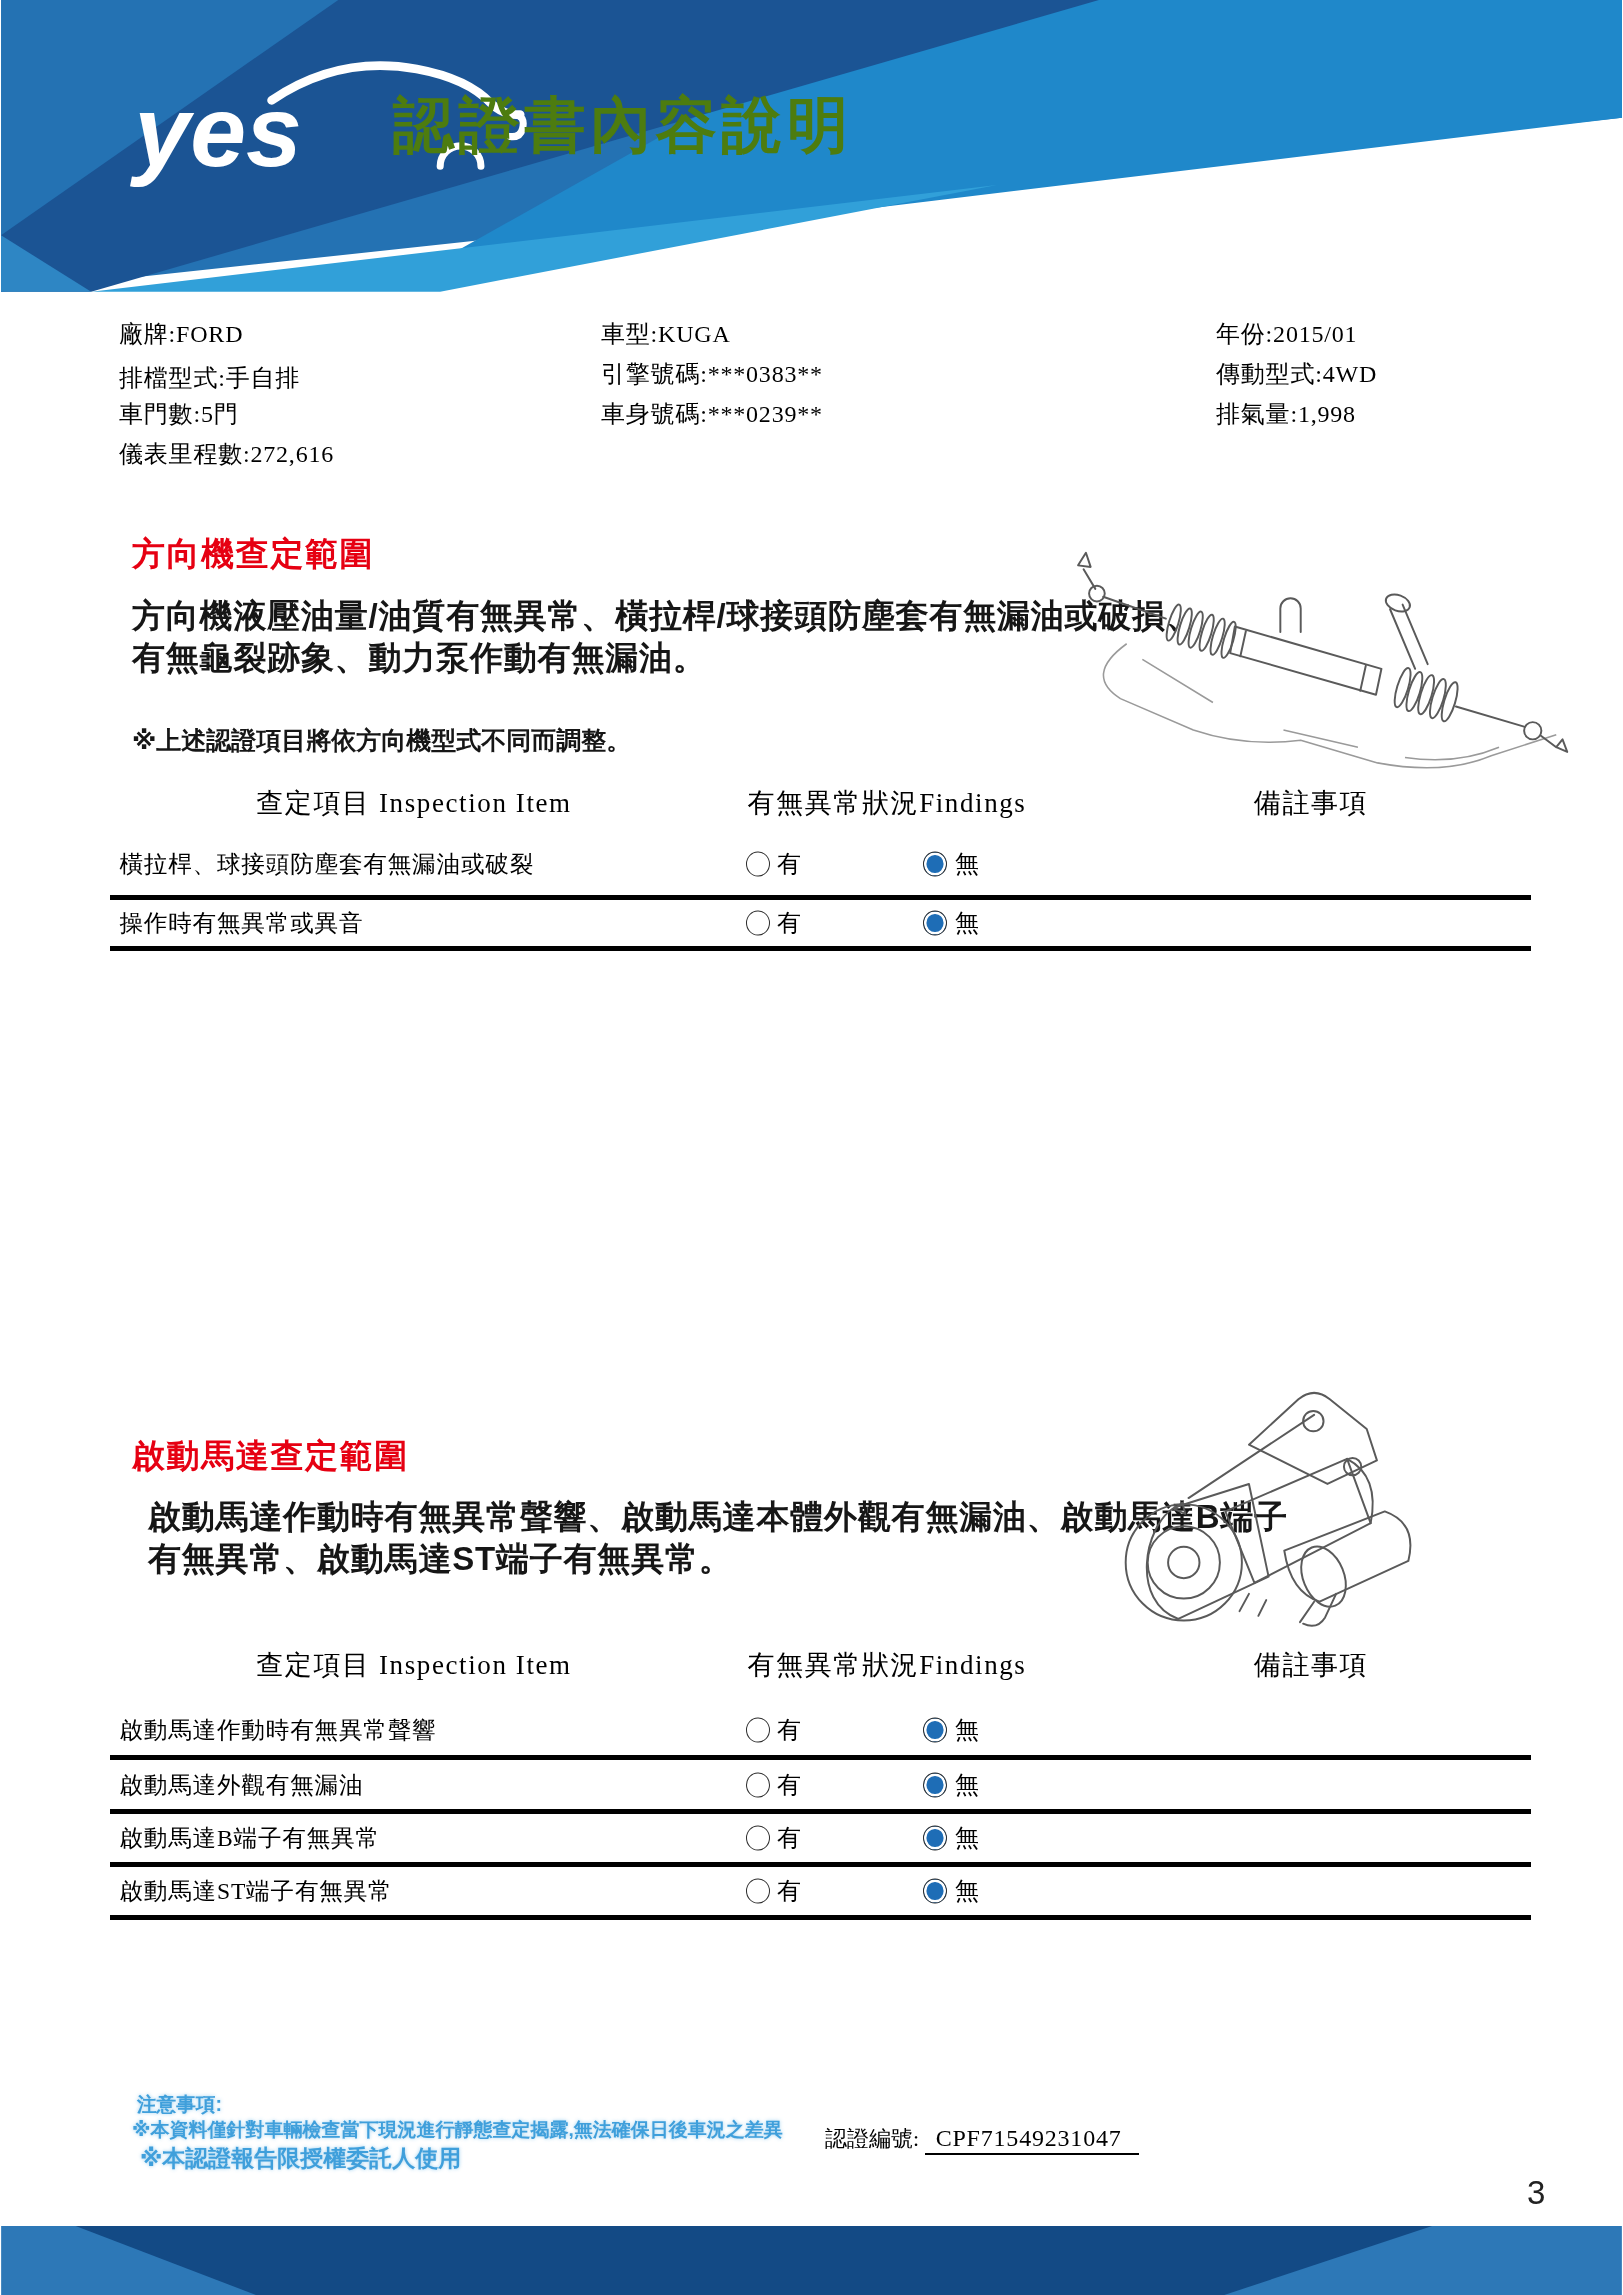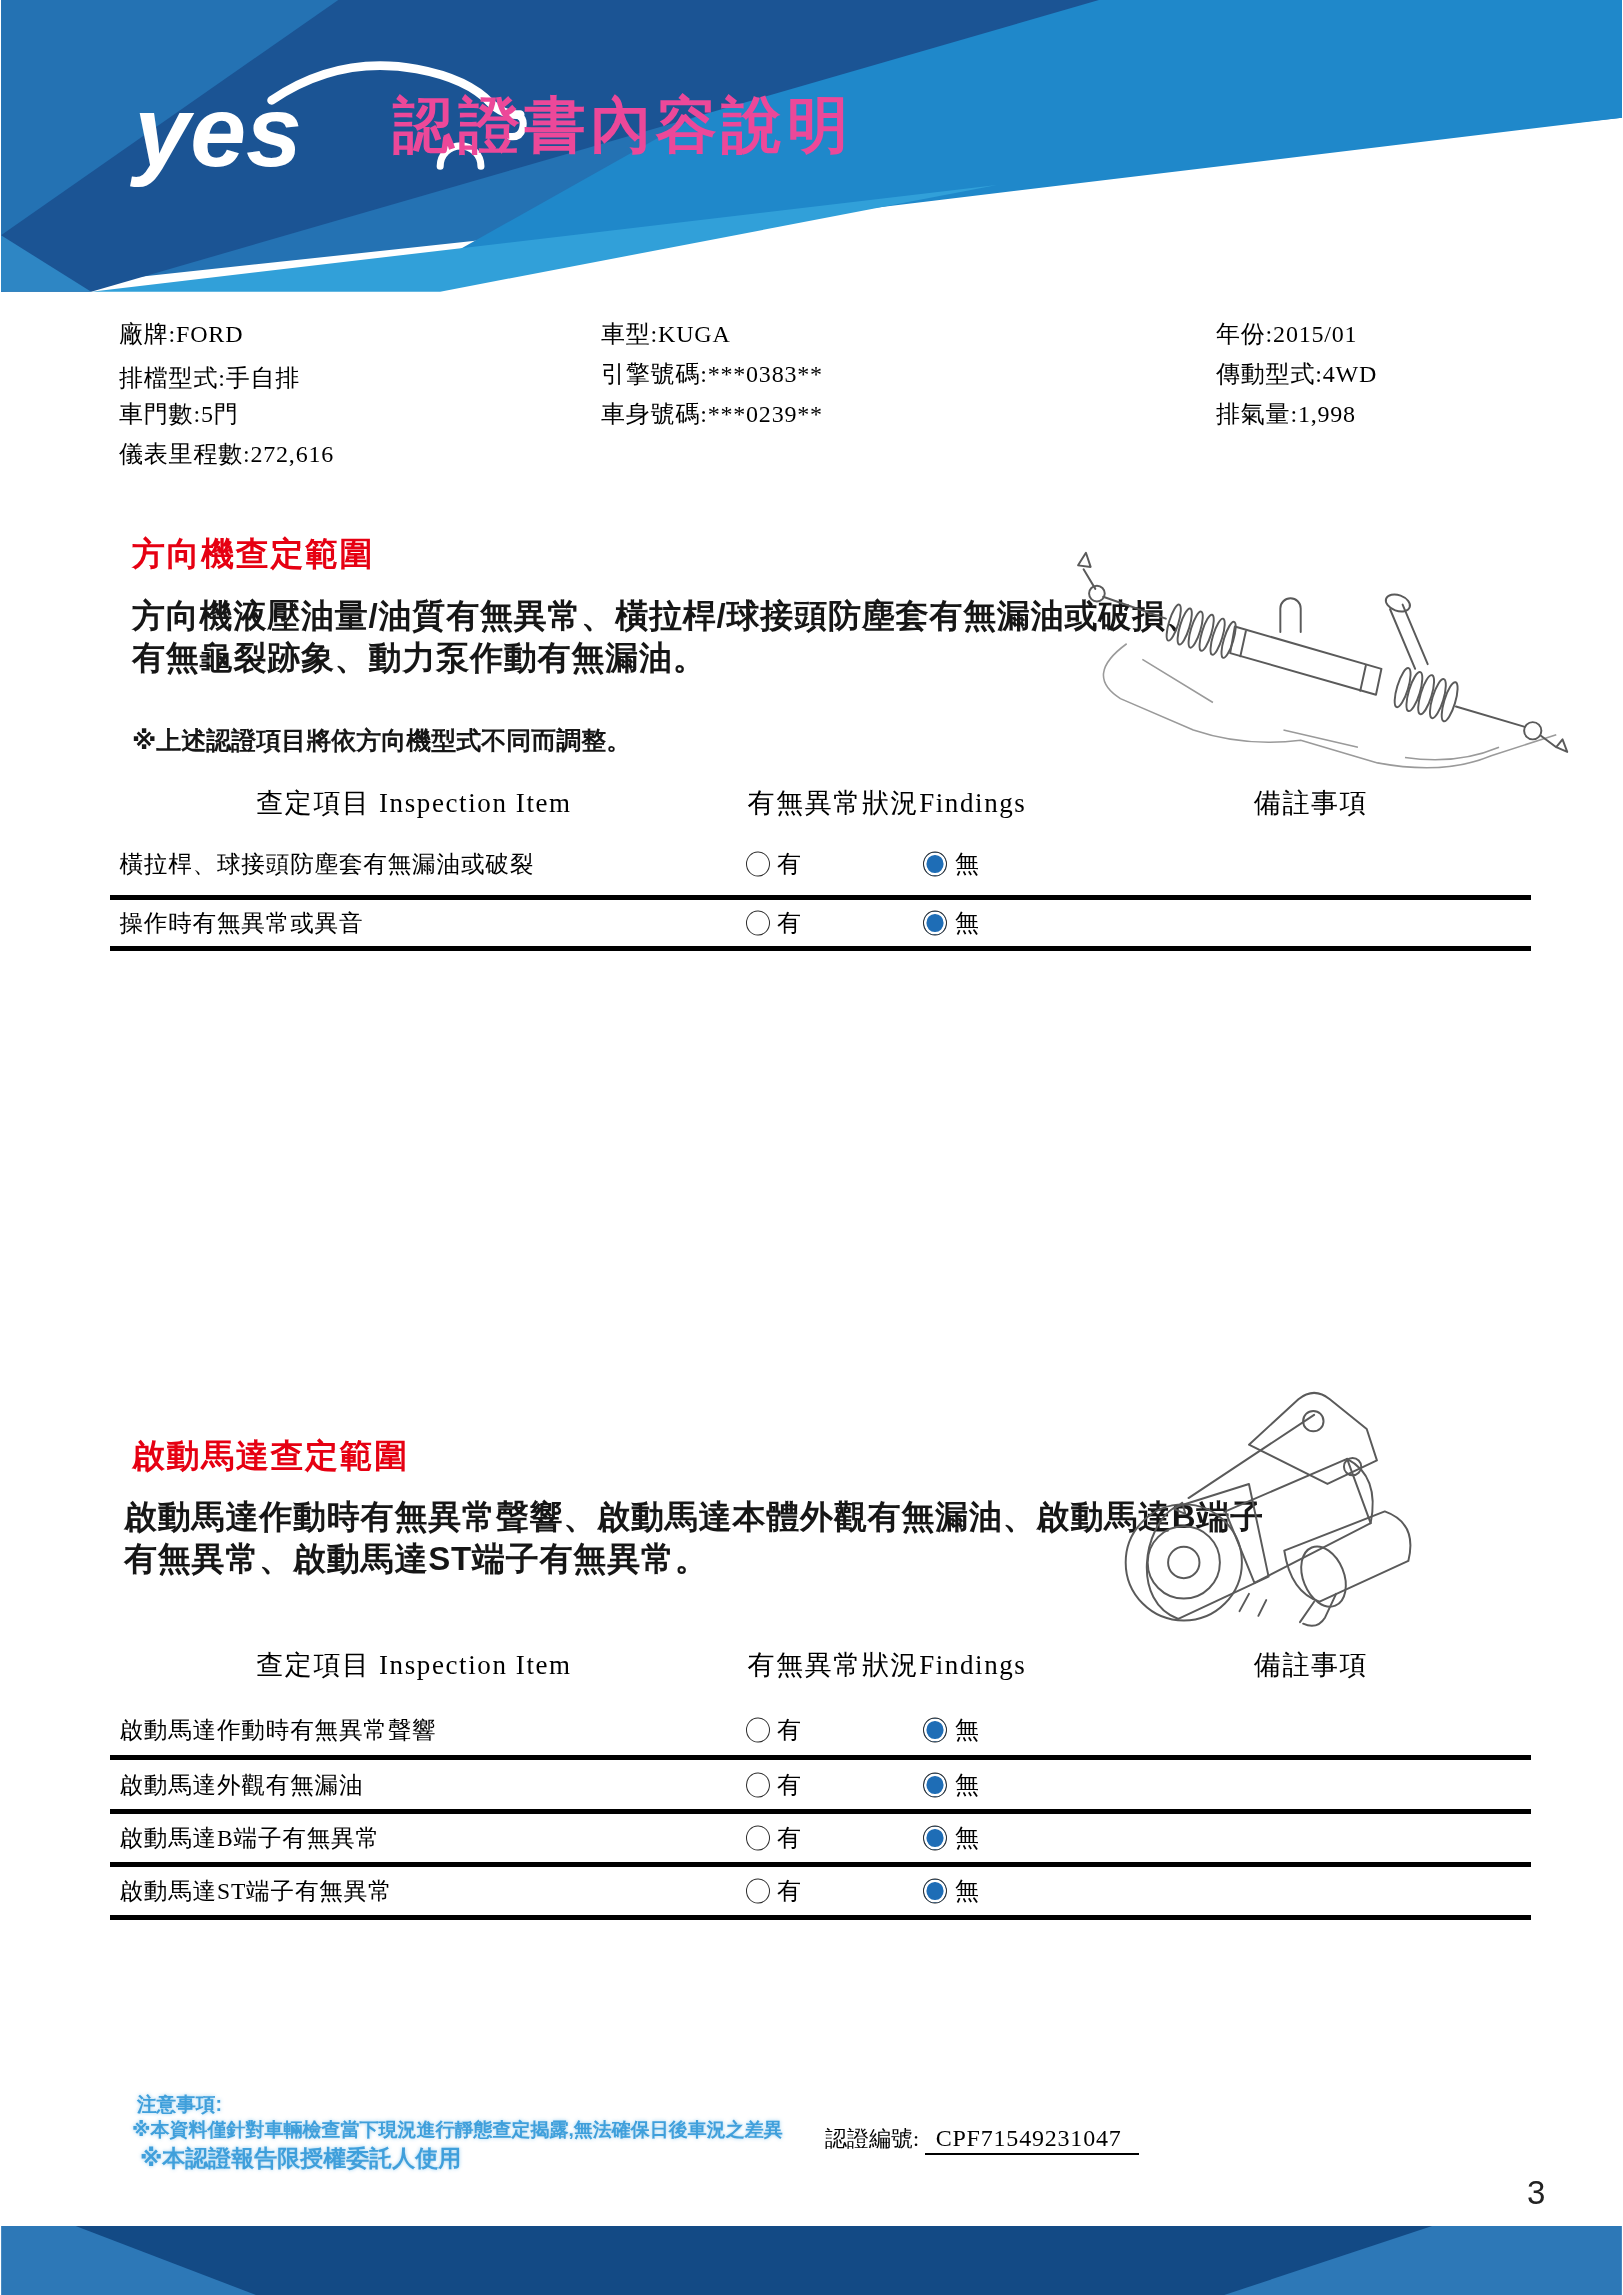--- a/index.html
+++ b/index.html
@@ -3,21 +3,21 @@
 <meta charset="utf-8">
 <style>
   html,body{margin:0;padding:0;background:#888;}
   .page{position:relative;width:1623px;height:2295px;background:#ffffff;overflow:hidden;
         font-family:"Liberation Serif","DejaVu Serif",serif;color:#000;}
   .abs{position:absolute;}
   
   .hdr-svg{position:absolute;top:0;left:0;}
   .logo-text{font-family:"Liberation Sans","DejaVu Sans",sans-serif;font-style:italic;font-weight:bold;}
   .hdr-title{position:absolute;left:393px;top:85px;font-family:"Liberation Sans","DejaVu Sans",sans-serif;
-             font-weight:bold;font-size:61px;color:#ec4899;letter-spacing:4.7px;}
+             font-weight:bold;font-size:61px;color:#4d7c0f;letter-spacing:4.7px;}
   
   .info-line{position:absolute;font-size:24px;letter-spacing:0.8px;white-space:nowrap;}
   
   .sec-title{position:absolute;font-family:"Liberation Sans","DejaVu Sans",sans-serif;
              font-weight:bold;font-size:33px;color:#e60012;letter-spacing:1.6px;}
   .sec-desc{position:absolute;font-family:Liberation Sans, sans-serif;
             font-weight:bold;font-size:33px;color:#161616;line-height:42px;letter-spacing:0.8px;white-space:nowrap;}
   .sec-note{position:absolute;font-family:"Liberation Sans","DejaVu Sans",sans-serif;
             font-weight:bold;font-size:25px;color:#161616;white-space:nowrap;}
   
@@ -128,21 +128,21 @@
     <div class="trow" style="height:46px">
       <span class="titem">操作時有無異常或異音</span>
       <span class="radio" style="left:636px"></span>
       <span class="rlabel" style="left:667px">有</span>
       <span class="radio checked" style="left:813px"></span>
       <span class="rlabel" style="left:845px">無</span>
     </div>
   </div>
 
   <div class="sec-title" style="left:132px;top:1434px">啟動馬達查定範圍</div>
-  <div class="sec-desc" style="left:124px;top:1496px">
+  <div class="sec-desc" style="left:148px;top:1496px">
     <div>啟動馬達作動時有無異常聲響、啟動馬達本體外觀有無漏油、啟動馬達B端子</div>
     <div>有無異常、啟動馬達ST端子有無異常。</div>
   </div>
 
   <svg class="abs" style="left:1088px;top:1366px" width="369" height="283" viewBox="0 0 470 360">
     <path class="illus" d="M205,100 L268,42 Q288,26 308,42 L355,80 L368,120 L305,150 Z" fill="#fff"></path>
     <circle class="illus" cx="287" cy="70" r="13" fill="#fff"></circle>
     <circle class="illus" cx="337" cy="128" r="11" fill="#fff"></circle>
     <path class="illus" d="M128,168 L288,62 M120,174 l-10,8 14,6 z"></path>
     <path class="illus" d="M110,180 C70,205 55,300 115,322 L230,268 L205,150 Z" fill="#fff"></path>

